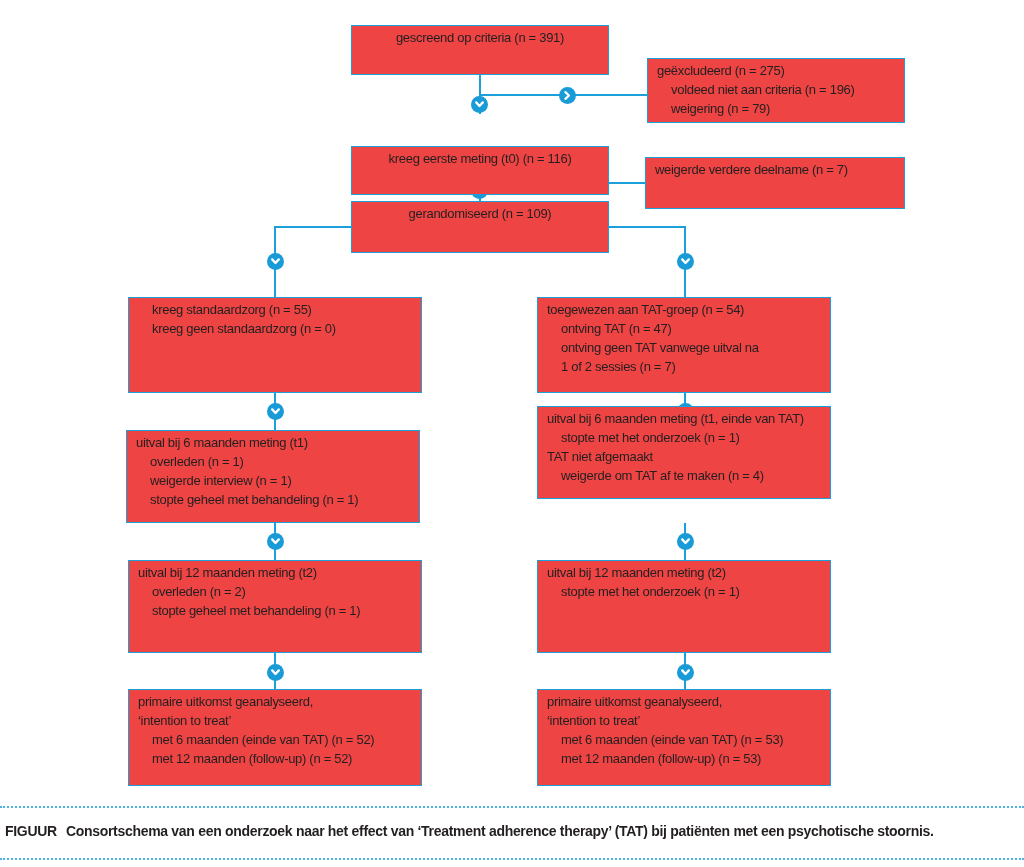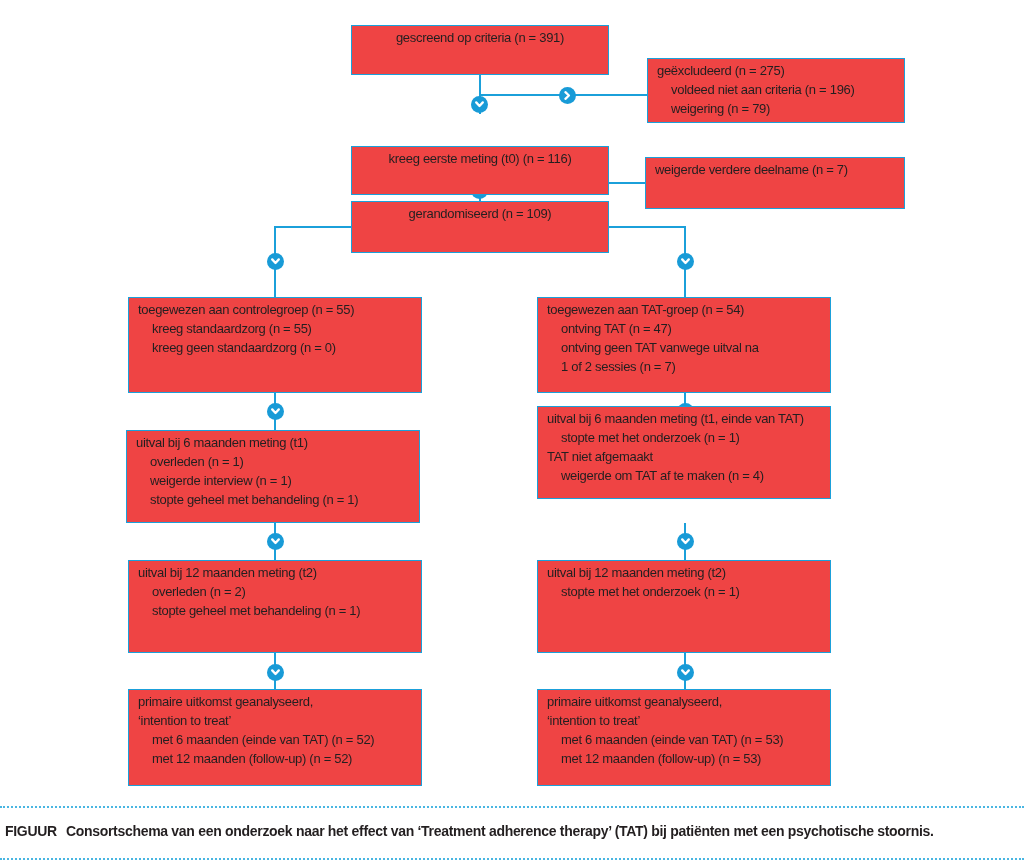--- a/index.html
+++ b/index.html
@@ -135,21 +135,20 @@
 
   <div class="box" style="left:645px;top:157px;width:260px;height:52px;">
     <span class="line">weigerde verdere deelname (n = 7)</span>
   </div>
 
   <div class="box center" style="left:351px;top:201px;width:258px;height:52px;">
     <span class="line">gerandomiseerd (n = 109)</span>
   </div>
 
   <div class="box" style="left:128px;top:297px;width:294px;height:96px;">
-    <span class="line">toegewezen aan controlegroep (n = 55)</span>
     <span class="line ind">kreeg standaardzorg (n = 55)</span>
     <span class="line ind">kreeg geen standaardzorg (n = 0)</span>
   </div>
 
   <div class="box" style="left:126px;top:430px;width:294px;height:93px;">
     <span class="line">uitval bij 6 maanden meting (t1)</span>
     <span class="line ind">overleden (n = 1)</span>
     <span class="line ind">weigerde interview (n = 1)</span>
     <span class="line ind">stopte geheel met behandeling (n = 1)</span>
   </div>

